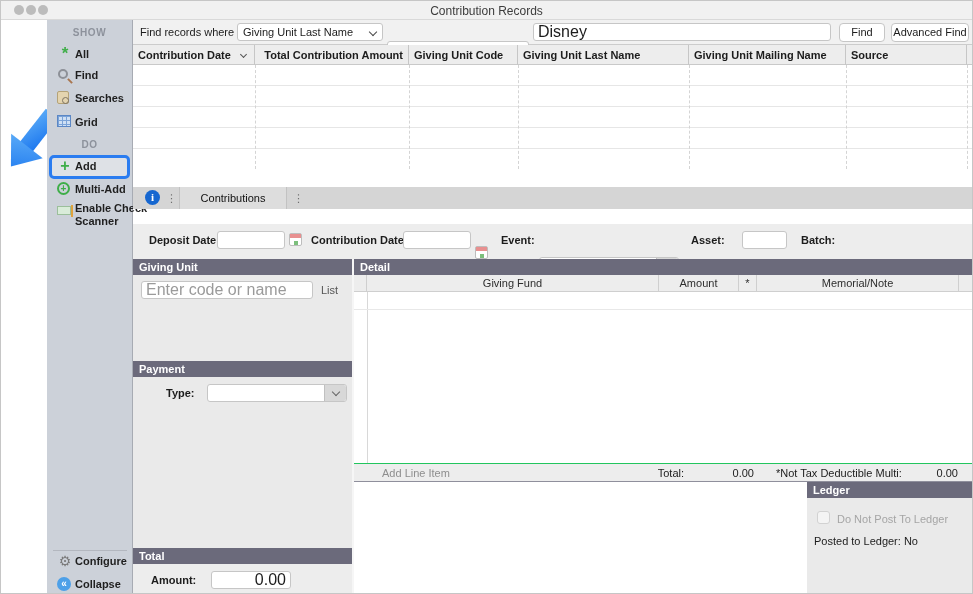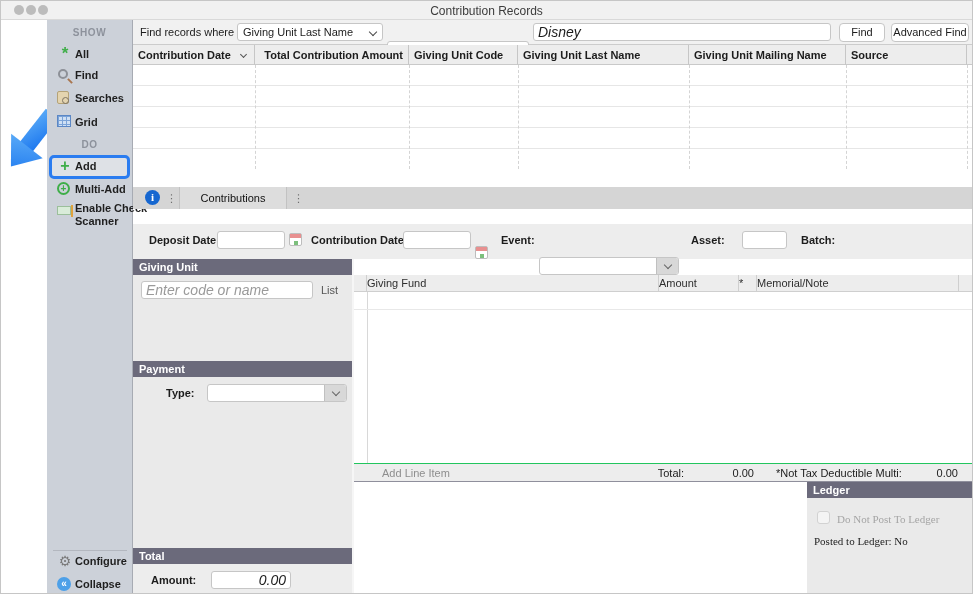--- a/index.html
+++ b/index.html
@@ -82,31 +82,31 @@
   .gu-head { left:132px; top:258px; width:219px; }
   .gu-body { left:132px; top:274px; width:219px; height:86px; background:#eaeaea; }
   .pay-head { left:132px; top:360px; width:219px; }
   .pay-body { left:132px; top:376px; width:219px; height:171px; background:#eaeaea; }
   .tot-head { left:132px; top:547px; width:219px; }
   .tot-body { left:132px; top:563px; width:219px; height:31px; background:#ededed; }
 
   
   .det-head { left:353px; top:258px; width:620px; }
   .det-cols { left:353px; top:274px; width:620px; height:17px; background:#ededed; border-bottom:1px solid #cfcfcf; }
-  .dc { top:0; height:16px; line-height:17px; color:#2e2e2e; border-right:1px solid #cfcfcf; white-space:nowrap; overflow:hidden; }
+  .dc { top:0; height:16px; line-height:17px; text-align:center; color:#2e2e2e; border-right:1px solid #cfcfcf; white-space:nowrap; overflow:hidden; }
   .det-body { left:353px; top:291px; width:620px; height:171px; background:#ffffff; }
   .det-vline { left:13px; top:0; width:0; height:171px; border-left:1px solid #d8d8d8; }
   .det-hline { left:0; top:17px; width:620px; height:0; border-top:1px solid #e8e8e8; }
   .addline { left:353px; top:462px; width:620px; height:19px; background:#ededed; border-top:1px solid #22c55e; border-bottom:1.5px solid #8f8f9c; }
   .memo-head { left:353px; top:481px; width:451px;margin-top:37px; }
   .memo-body { left:353px; top:497px; width:451px; bottom:0; background:#ffffff; }
   .ledg-head { left:806px; top:481px; width:167px; }
-  .ledg-body { left:806px; top:497px; width:167px; bottom:0; background:#eaeaea;font-family:Liberation Serif, serif; }
+  .ledg-body { left:806px; top:497px; width:167px; bottom:0; background:#eaeaea; }
   .checkbox { width:13px; height:13px; background:#f4f4f4; border:1px solid #d2d2d2; border-radius:3px; }
-  input.inp { font-family:"Liberation Sans",sans-serif; font-size:14px; color:#1c1c1c; outline:none;font-style:italic; }
+  input.inp { font-family:"Liberation Sans",sans-serif; font-size:16px; color:#1c1c1c; outline:none; }
   input.inp::placeholder { color:#9a9a9a; }
   .num { text-align:right; }
 </style>
 </head>
 <body>
 
 <div class="screen">
 
   <div class="abs titlebar">
     <div class="abs tl-dot" style="left:13px"></div>
@@ -269,20 +269,21 @@
         </span>
     </div>
   </div>
 
   <div class="abs hdr tot-head">Total</div>
   <div class="abs tot-body">
     <div class="abs lbl" style="left:18px;top:10px">Amount:</div>
     <input class="abs inp num" style="left: 78px; top: 7px; width: 80px;" value="0.00">
   </div>
 
+  <div class="abs hdr det-head">Detail</div>
   <div class="abs det-cols">
     <div class="abs dc" style="left:0;width:13px"></div>
     <div class="abs dc" style="left:13px;width:292px">Giving Fund</div>
     <div class="abs dc" style="left:305px;width:80px">Amount</div>
     <div class="abs dc" style="left:385px;width:18px">*</div>
     <div class="abs dc" style="left:403px;width:202px">Memorial/Note</div>
     <div class="abs dc" style="left:605px;width:15px;border-right:none"></div>
   </div>
   <div class="abs det-body">
     <div class="abs det-vline"></div>

